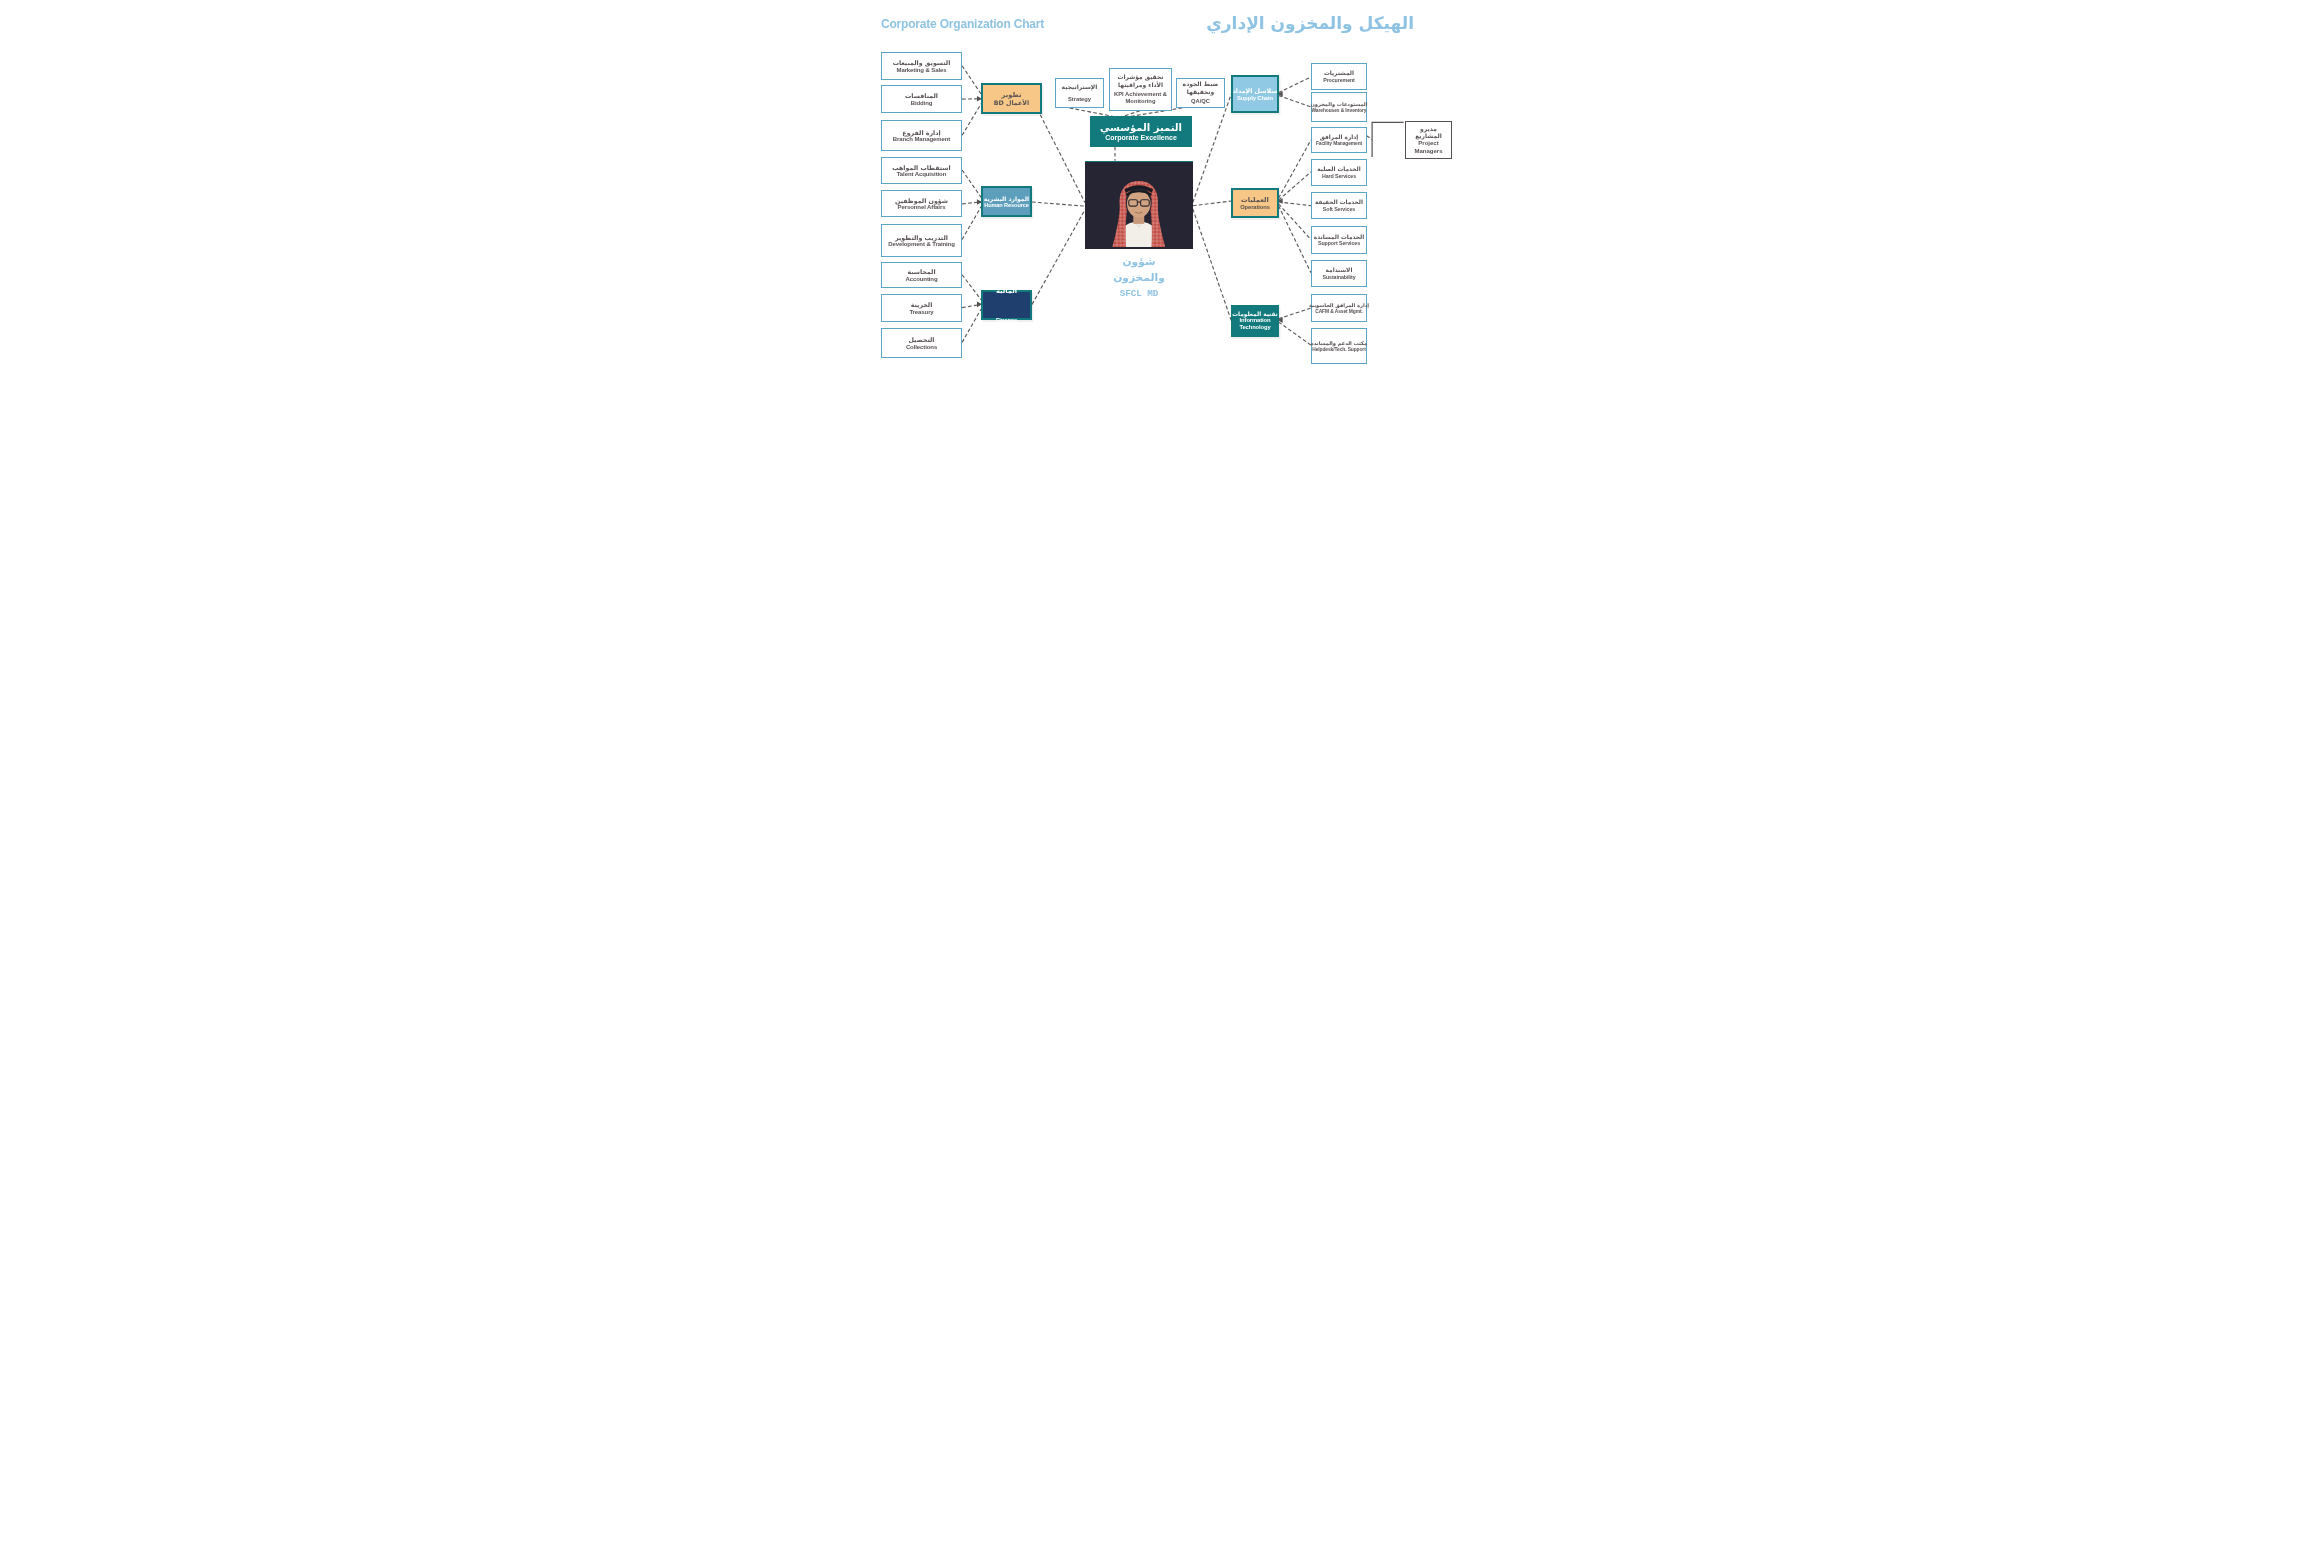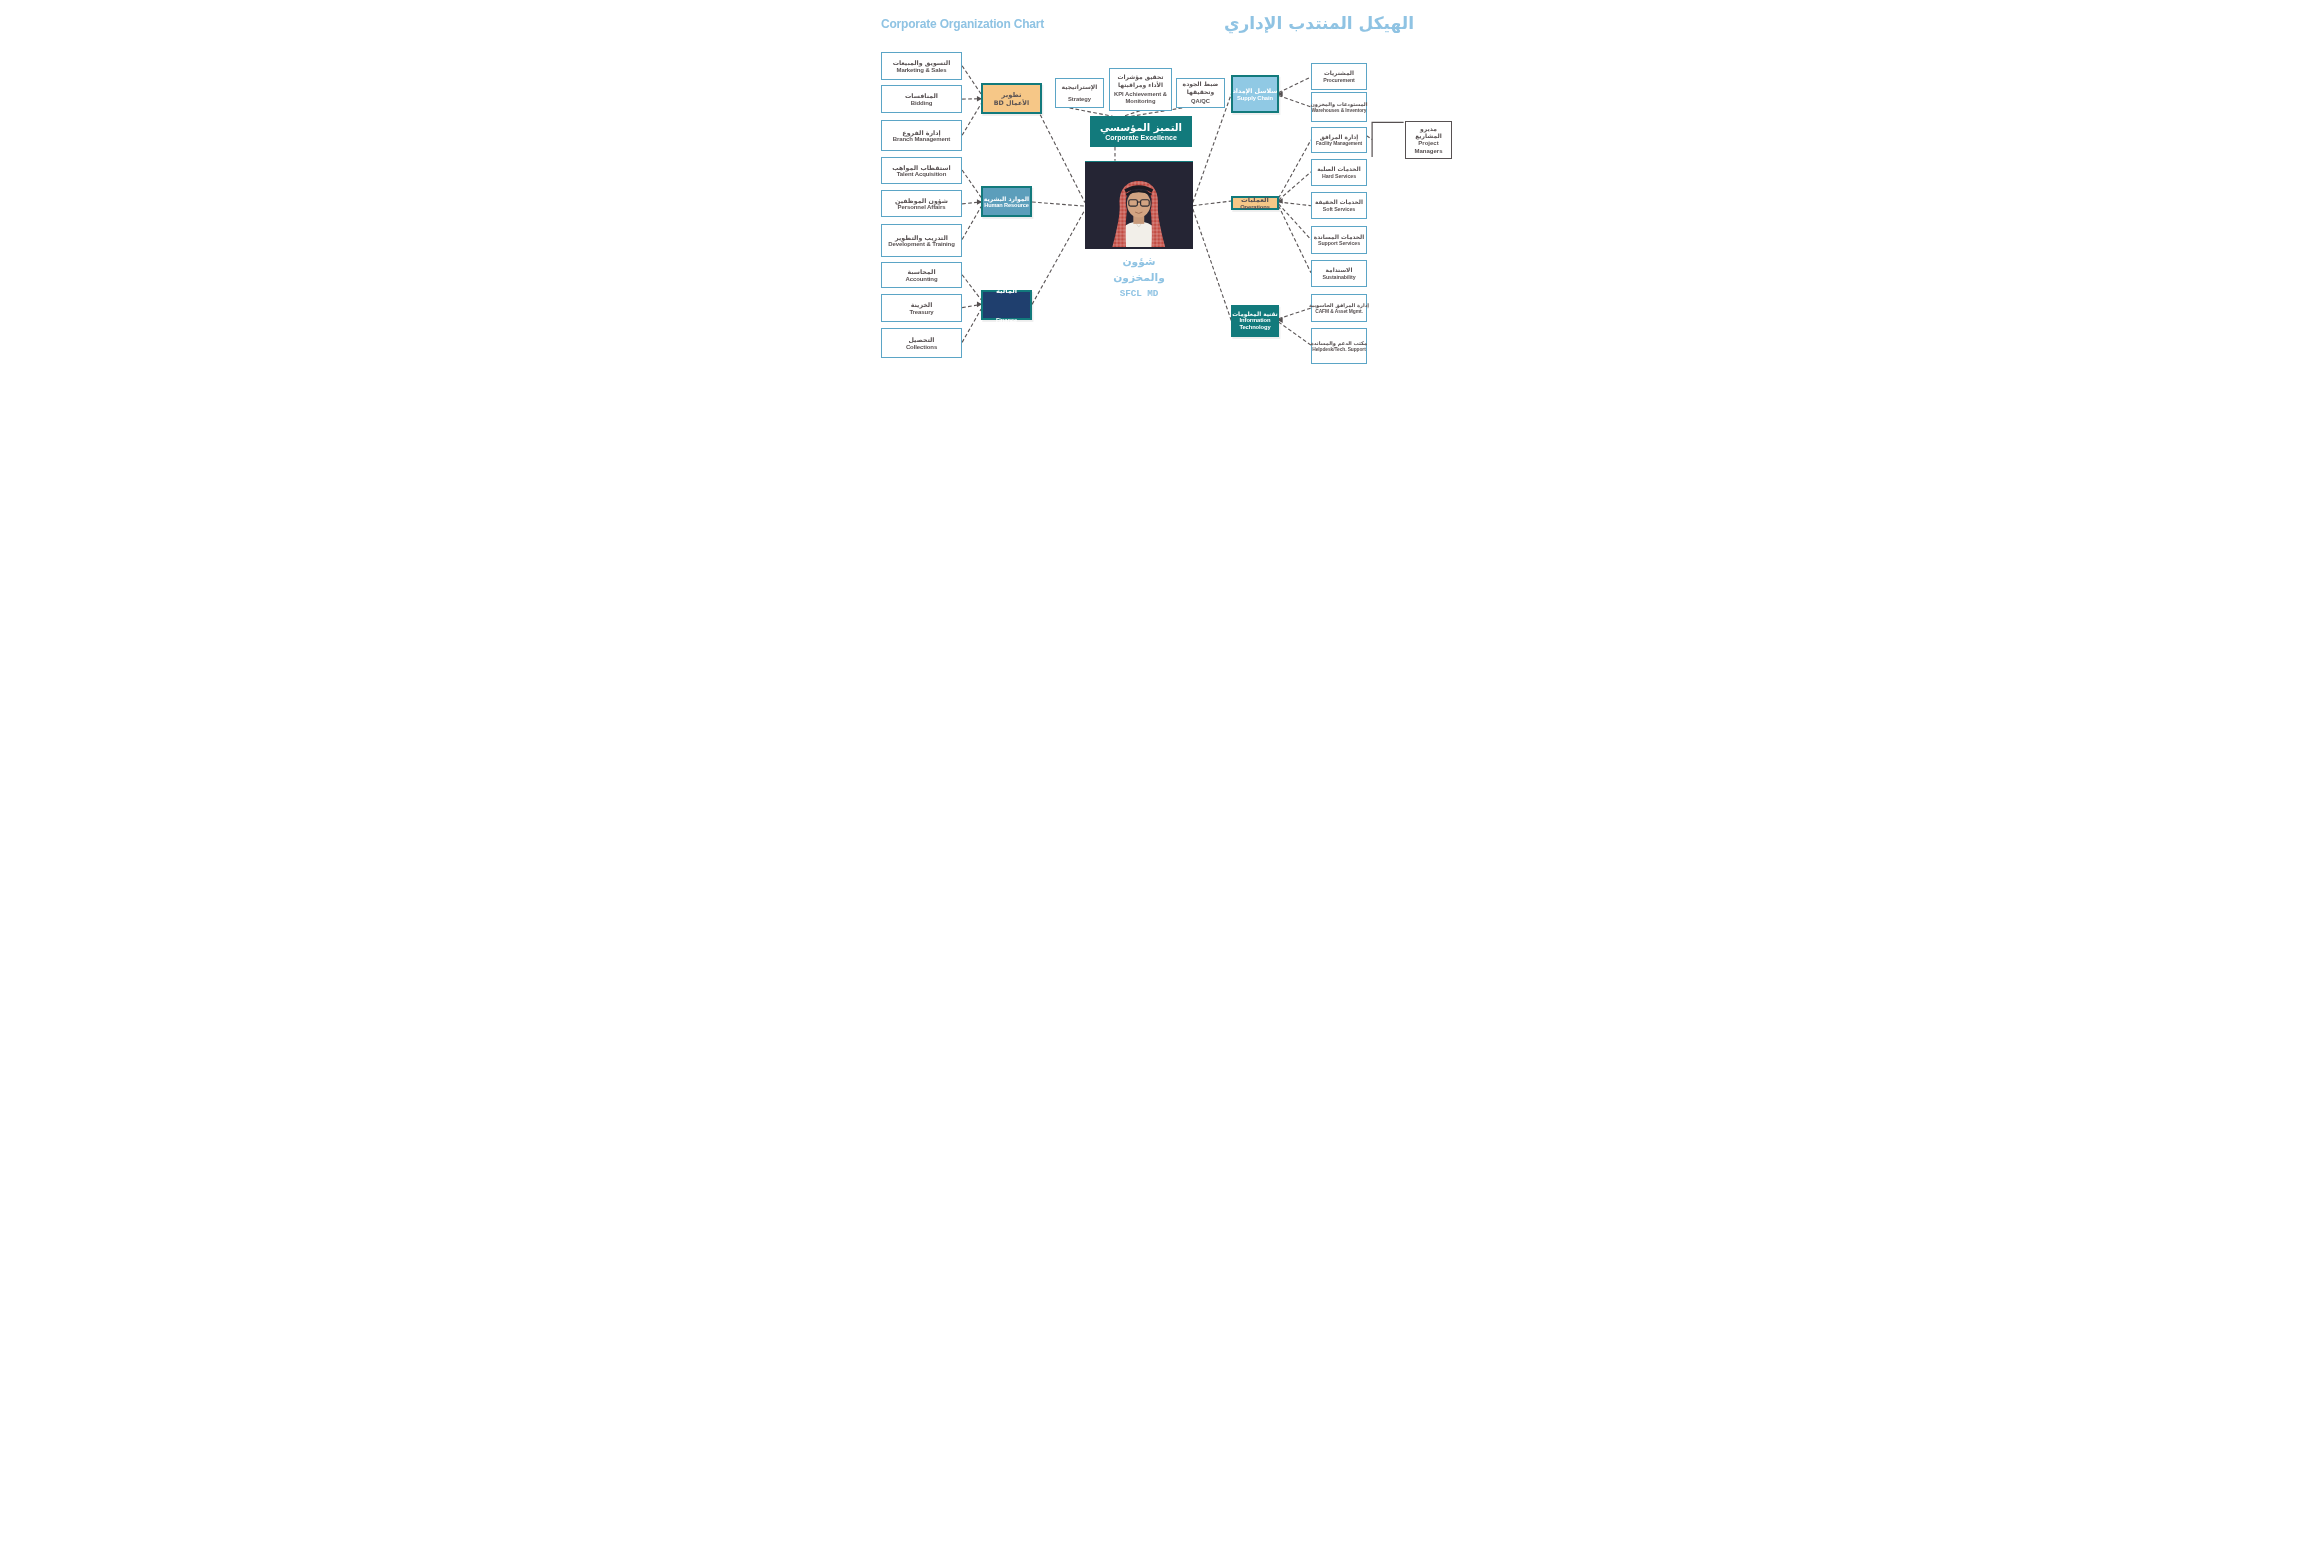--- a/index.html
+++ b/index.html
@@ -60,21 +60,21 @@
   .pmbox .ar{font-weight:bold;color:var(--txt);font-size:6px;direction:rtl;
     font-family:"DejaVu Sans",sans-serif;}
   .pmbox .en{font-weight:bold;color:var(--txt);font-size:6px;line-height:1.3;}
 </style>
 </head>
 <body>
 
 <div class="canvas">
 
   <div class="title-en">Corporate Organization Chart</div>
-  <div class="title-ar">الهيكل المنتدب الإداري</div>
+  <div class="title-ar">الهيكل والمخزون الإداري</div>
 
   <svg class="wires" viewBox="0 0 1500 844">
     <line x1="325" y1="142" x2="366" y2="203"></line>
     <line x1="325" y1="214" x2="366" y2="213"></line>
     <line x1="325" y1="292" x2="366" y2="224"></line>
     <line x1="325" y1="367" x2="366" y2="426"></line>
     <line x1="325" y1="440" x2="366" y2="436"></line>
     <line x1="325" y1="517" x2="366" y2="446"></line>
     <line x1="325" y1="593" x2="366" y2="647"></line>
     <line x1="325" y1="664" x2="366" y2="657"></line>
@@ -202,21 +202,21 @@
   <div class="mdlabel">
     <span class="ar">شؤون</span>
     <span class="ar">والمخزون</span>
     <span class="en">SFCL MD</span>
   </div>
 
   <div class="hub hub-sky" style="left:420px;top:75px;width:48px;height:38px">
     <div class="l1" style="font-size:6.3px">سلاسل الإمداد</div>
     <div class="l2">Supply Chain</div>
   </div>
-  <div class="hub hub-orange" style="left:420px;top:196px;width:48px;height:14px">
+  <div class="hub hub-orange" style="left:420px;top:188px;width:48px;height:30px">
     <div class="l1">العمليات</div>
     <div class="l2">Operations</div>
   </div>
   <div class="hub hub-teal" style="left:420px;top:305px;width:48px;height:32px">
     <div class="l1" style="font-size:5.8px">تقنية المعلومات</div>
     <div class="l2">Information Technology</div>
   </div>
 
   <div class="cbox rbox" style="left:500px;top:63px;width:56px;height:27px">
     <div class="ar">المشتريات</div>

